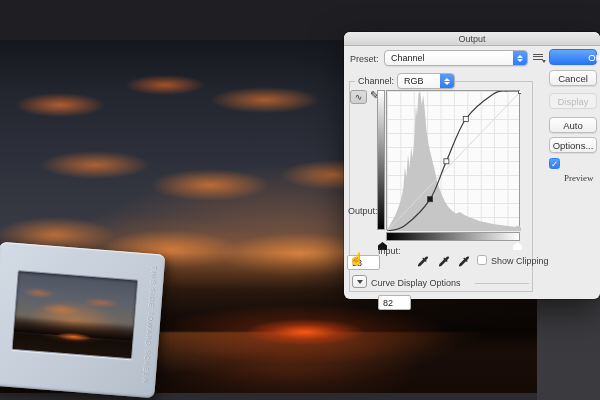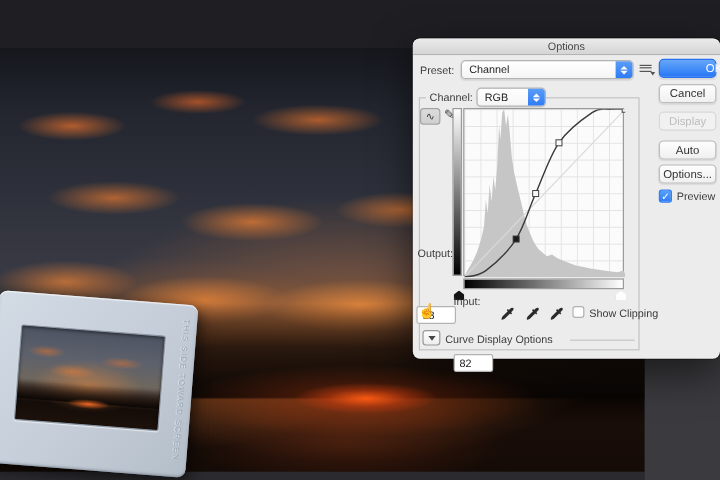--- a/index.html
+++ b/index.html
@@ -120,21 +120,21 @@
 
   <div class="photo"></div>
 
   <div class="slide">
     <div class="slide-window"></div>
     <div class="slide-edge-text">THIS SIDE TOWARD SCREEN</div>
   </div>
 
   <div class="dialog">
     <div class="titlebar">
-      <span>Options</span>
+      <span>Output</span>
     </div>
 
     <span class="lbl" style="left:6px;top:22px;">Preset:</span>
     <div class="dropdown" style="left:40px;top:18px;width:144px;">
       <span class="dd-text">Channel</span>
       <span class="dd-stepper" style="background:linear-gradient(#5a9cf8,#2f7cf6);">
           <i class="up"></i>
           <i class="down"></i>
         </span>
     </div>
@@ -154,21 +154,21 @@
     <div class="btn disabled" style="top:61px;">
       <span>Display</span>
       </div>
     <div class="btn" style="top:85px;">
       <span>Auto</span>
       </div>
     <div class="btn" style="top:105px;">
       <span>Options...</span>
       </div>
     <span class="checkbox checked" style="position:absolute;left:205px;top:126px;" id="preview-check">✓</span>
-    <span class="lbl" style="left:220px;top:127px;">Preview</span>
+    <span class="lbl" style="left:220px;top:141px;font-family:Liberation Serif, serif;">Preview</span>
 
     <div class="frame"></div>
     <span class="channel-row lbl" style="left:11px;top:43px;">Channel:</span>
     <div class="dropdown" style="left:53px;top:41px;width:58px;">
       <span class="dd-text">RGB</span>
       <span class="dd-stepper" style="background:linear-gradient(#5a9cf8,#2f7cf6);">
           <i class="up"></i>
           <i class="down"></i>
         </span>
     </div>

